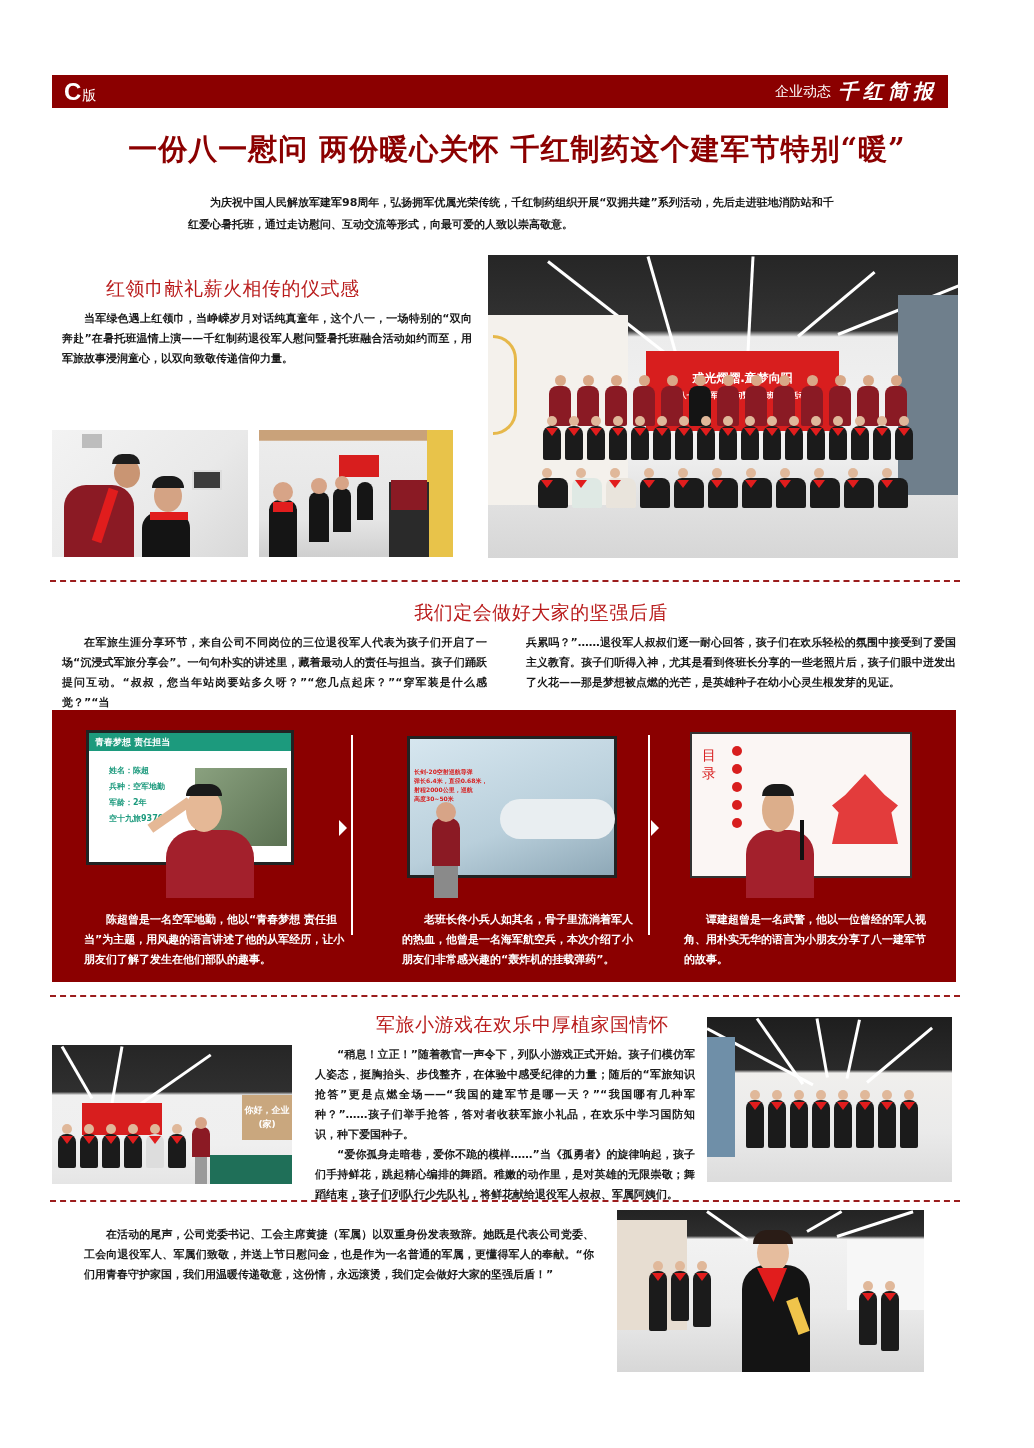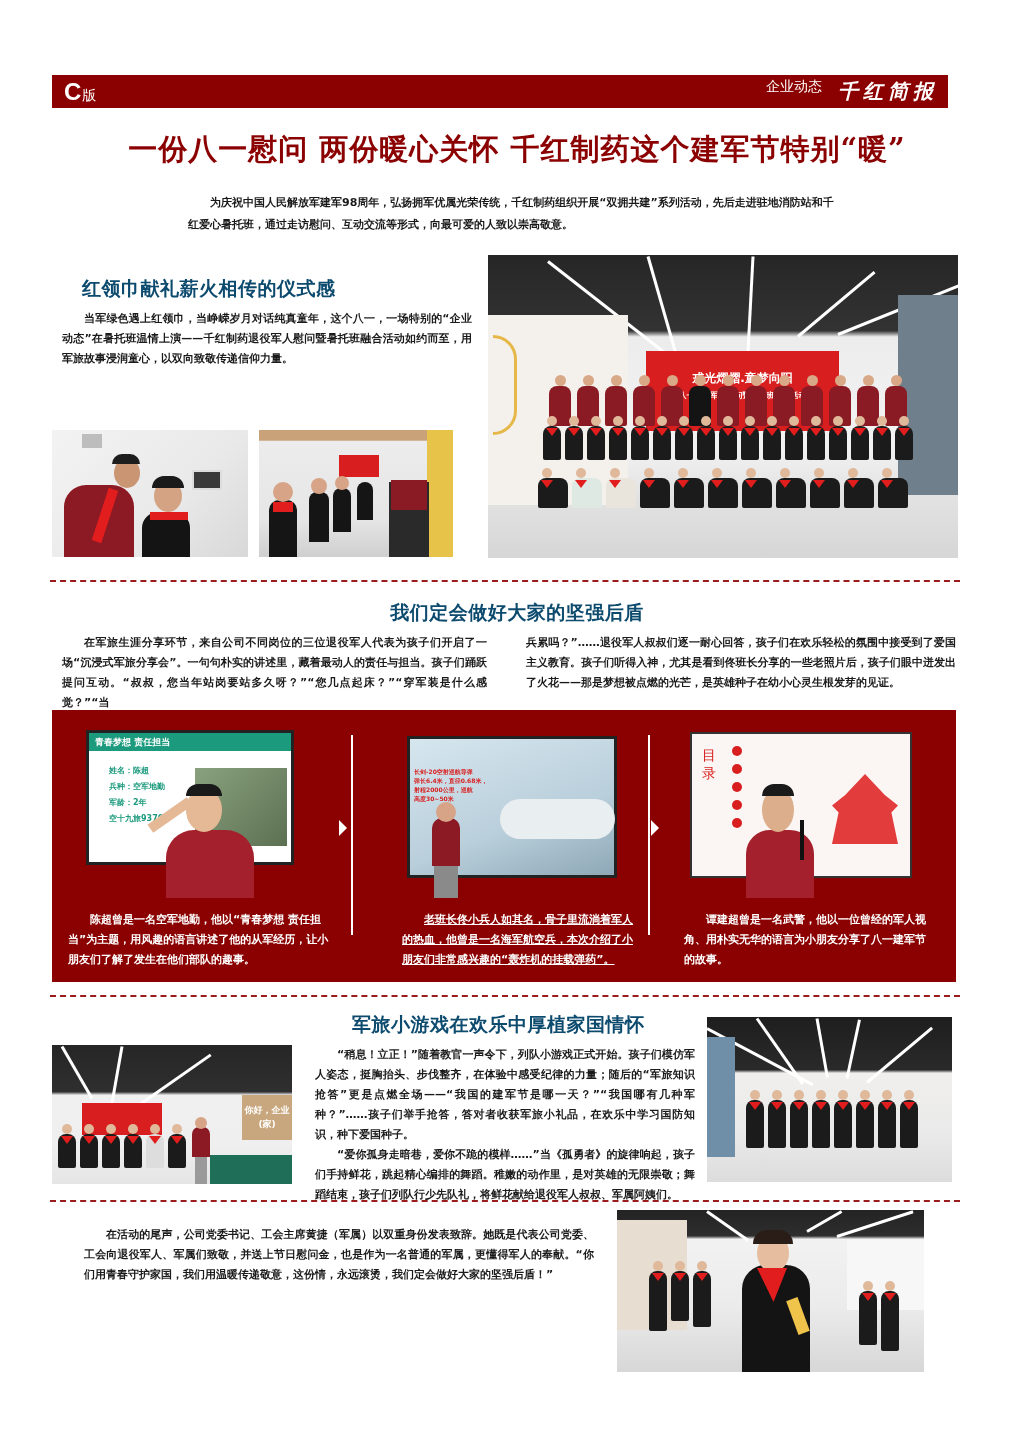--- a/index.html
+++ b/index.html
@@ -2,29 +2,29 @@
 <html><head>
 <meta charset="utf-8">
 <style>
   * { box-sizing: border-box; margin: 0; padding: 0; }
   html, body { width: 1034px; height: 1448px; background: #ffffff; overflow: hidden; }
   body { position: relative; font-family: "DejaVu Sans", "Liberation Sans", sans-serif; color: #1a1a1a; }
 
   .masthead { position: absolute; left: 52px; top: 75px; width: 896px; height: 33px; background: #8b0000; display: flex; align-items: center; justify-content: space-between; padding: 0 10px 0 12px; color: #fff; }
   .masthead .edition { font-size: 24px; font-family: "Liberation Sans", sans-serif; font-weight: bold; display: flex; align-items: baseline; }
   .masthead .edition small { font-size: 14px; font-weight: normal; margin-left: 1px; }
-  .masthead .right { display: flex; gap: 16px; }
+  .masthead .right { display: flex; align-items: center; gap: 7px; }
   .masthead .section { font-size: 14px; }
   .masthead .paper { font-family: "DejaVu Serif", serif; font-size: 20px; font-weight: bold; letter-spacing: 5px; font-style: italic; }
 
   .headline { position: absolute; left: 0; width: 1034px; top: 130px; text-align: center; font-family: "DejaVu Serif", serif; font-weight: bold; font-size: 29px; color: #8b0000; letter-spacing: 1px; }
 
   .intro { position: absolute; left: 188px; top: 192px; width: 650px; font-size: 11px; line-height: 22px; font-weight: bold; text-indent: 2em; }
 
-  .h2 { position: absolute; font-weight: bold; color: #0c4a6e; font-size: 19px; letter-spacing: 0.5px; }
+  .h2 { position: absolute; font-weight: normal; color: #b91c1c; font-size: 19px; letter-spacing: 0.5px; margin-left: 24px; }
   .body { position: absolute; font-size: 11px; line-height: 20px; font-weight: bold; text-align: justify; }
   .body p { text-indent: 2em; }
 
   .photo { position: absolute; overflow: hidden; }
   .photo .ph { width: 100%; height: 100%; position: relative; }
 
   .sep { position: absolute; left: 50px; width: 910px; height: 0; border-top: 2px dashed #9b1c1c; }
 
   .red-panel { position: absolute; left: 52px; top: 710px; width: 904px; height: 272px; background: #8b0000; }
   .panel-photo { position: absolute; top: 20px; width: 250px; height: 168px; overflow: hidden; }
@@ -54,21 +54,21 @@
     <span class="paper">千红简报</span>
   </div>
 </div>
 
 <div class="headline">一份八一慰问  两份暖心关怀  千红制药这个建军节特别“暖”</div>
 
 <div class="intro">为庆祝中国人民解放军建军98周年，弘扬拥军优属光荣传统，千红制药组织开展“双拥共建”系列活动，先后走进驻地消防站和千红爱心暑托班，通过走访慰问、互动交流等形式，向最可爱的人致以崇高敬意。</div>
 
 <div class="h2" style="left:82px; top:276px;">红领巾献礼薪火相传的仪式感</div>
 <div class="body" style="left:62px; top:309px; width:410px;">
-  <p>当军绿色遇上红领巾，当峥嵘岁月对话纯真童年，这个八一，一场特别的“企业动态”在暑托班温情上演——千红制药退役军人慰问暨暑托班融合活动如约而至，用军旅故事浸润童心，以双向致敬传递信仰力量。</p>
+  <p>当军绿色遇上红领巾，当峥嵘岁月对话纯真童年，这个八一，一场特别的“双向奔赴”在暑托班温情上演——千红制药退役军人慰问暨暑托班融合活动如约而至，用军旅故事浸润童心，以双向致敬传递信仰力量。</p>
 </div>
 
 <div class="photo" style="left:52px; top:430px; width:196px; height:127px;">
   <div class="ph" style="background:linear-gradient(135deg,#f3f3f3 0%,#e9e9e9 60%,#d8d8d8 100%);">
     <div style="position:absolute;left:30px;top:4px;width:20px;height:14px;background:#bdbdbd;"></div>
     <div style="position:absolute;left:140px;top:40px;width:30px;height:20px;background:#3a3a3a;border:2px solid #ddd;"></div>
     <div style="position:absolute;left:12px;top:55px;width:70px;height:72px;background:#8b1a24;border-radius:22px 22px 0 0;"></div>
     <div style="position:absolute;left:62px;top:28px;width:26px;height:30px;background:#c99573;border-radius:50%;"></div>
     <div style="position:absolute;left:60px;top:24px;width:28px;height:10px;background:#1d1d1d;border-radius:12px 12px 0 0;"></div>
     <div style="position:absolute;left:48px;top:58px;width:10px;height:55px;background:#e11d1d;transform:rotate(18deg);"></div>
@@ -185,21 +185,21 @@
         <div style="position:absolute;left:106px;top:35px;width:92px;height:78px;background:linear-gradient(135deg,#8aa17f,#5b7152);"></div>
       </div>
       <div style="position:absolute;left:80px;top:100px;width:88px;height:68px;background:#a3202c;border-radius:28px 28px 0 0;"></div>
       <div style="position:absolute;left:100px;top:58px;width:36px;height:44px;background:#e5b896;border-radius:50%;"></div>
       <div style="position:absolute;left:100px;top:54px;width:36px;height:12px;background:#1a1a1a;border-radius:16px 16px 0 0;"></div>
       <div style="position:absolute;left:60px;top:80px;width:48px;height:10px;background:#e5b896;transform:rotate(-35deg);"></div>
     </div>
   </div>
   <div class="arrow" style="left:287px; top:110px;"></div>
   <div class="vline" style="left:299px;"></div>
-  <div class="panel-cap" style="left:16px; width:265px;">
+  <div class="panel-cap" style="left:32px; width:265px;">
       <p>陈超曾是一名空军地勤，他以“青春梦想 责任担当”为主题，用风趣的语言讲述了他的从军经历，让小朋友们了解了发生在他们部队的趣事。</p>
     </div>
 
   <div class="panel-photo" style="left:330px;">
     <div class="ph" style="background:#d9ccb8;">
       <div style="position:absolute;left:25px;top:6px;width:210px;height:142px;background:linear-gradient(160deg,#d6e6ef 0%,#b9cfdb 60%,#8ea8b7 100%);border:3px solid #222;">
         <div style="position:absolute;left:4px;top:28px;color:#d81e1e;font-size:6px;line-height:9px;font-weight:bold;">
           <div>长剑-20空射巡航导弹</div>
           <div>弹长6.4米，直径0.68米，</div>
           <div>射程2000公里，巡航</div>
@@ -207,21 +207,21 @@
         </div>
         <div style="position:absolute;left:90px;top:60px;width:115px;height:40px;background:#e9eef1;border-radius:20px;"></div>
       </div>
       <div style="position:absolute;left:50px;top:88px;width:28px;height:48px;background:#8b1a24;border-radius:10px 10px 0 0;"></div>
       <div style="position:absolute;left:54px;top:72px;width:20px;height:20px;background:#d7a487;border-radius:50%;"></div>
       <div style="position:absolute;left:52px;top:136px;width:24px;height:32px;background:#8a8a8a;"></div>
     </div>
   </div>
   <div class="arrow" style="left:599px; top:110px;"></div>
   <div class="vline" style="left:596px;"></div>
-  <div class="panel-cap" style="left:350px; width:240px;text-decoration:underline;">
+  <div class="panel-cap" style="left:350px; width:240px;">
       <p>老班长佟小兵人如其名，骨子里流淌着军人的热血，他曾是一名海军航空兵，本次介绍了小朋友们非常感兴趣的“轰炸机的挂载弹药”。</p>
     </div>
 
   <div class="panel-photo" style="left:624px;">
     <div class="ph" style="background:#d9ccb8;">
       <div style="position:absolute;left:14px;top:2px;width:222px;height:146px;background:#fbf6f4;border:2px solid #333;">
         <div style="position:absolute;left:10px;top:12px;color:#d81e1e;font-size:14px;line-height:18px;width:14px;">目录</div>
         <div style="position:absolute;left:40px;top:12px;width:10px;height:10px;border-radius:50%;background:#d81e1e;"></div>
         <div style="position:absolute;left:40px;top:30px;width:10px;height:10px;border-radius:50%;background:#d81e1e;"></div>
         <div style="position:absolute;left:40px;top:48px;width:10px;height:10px;border-radius:50%;background:#d81e1e;"></div>

